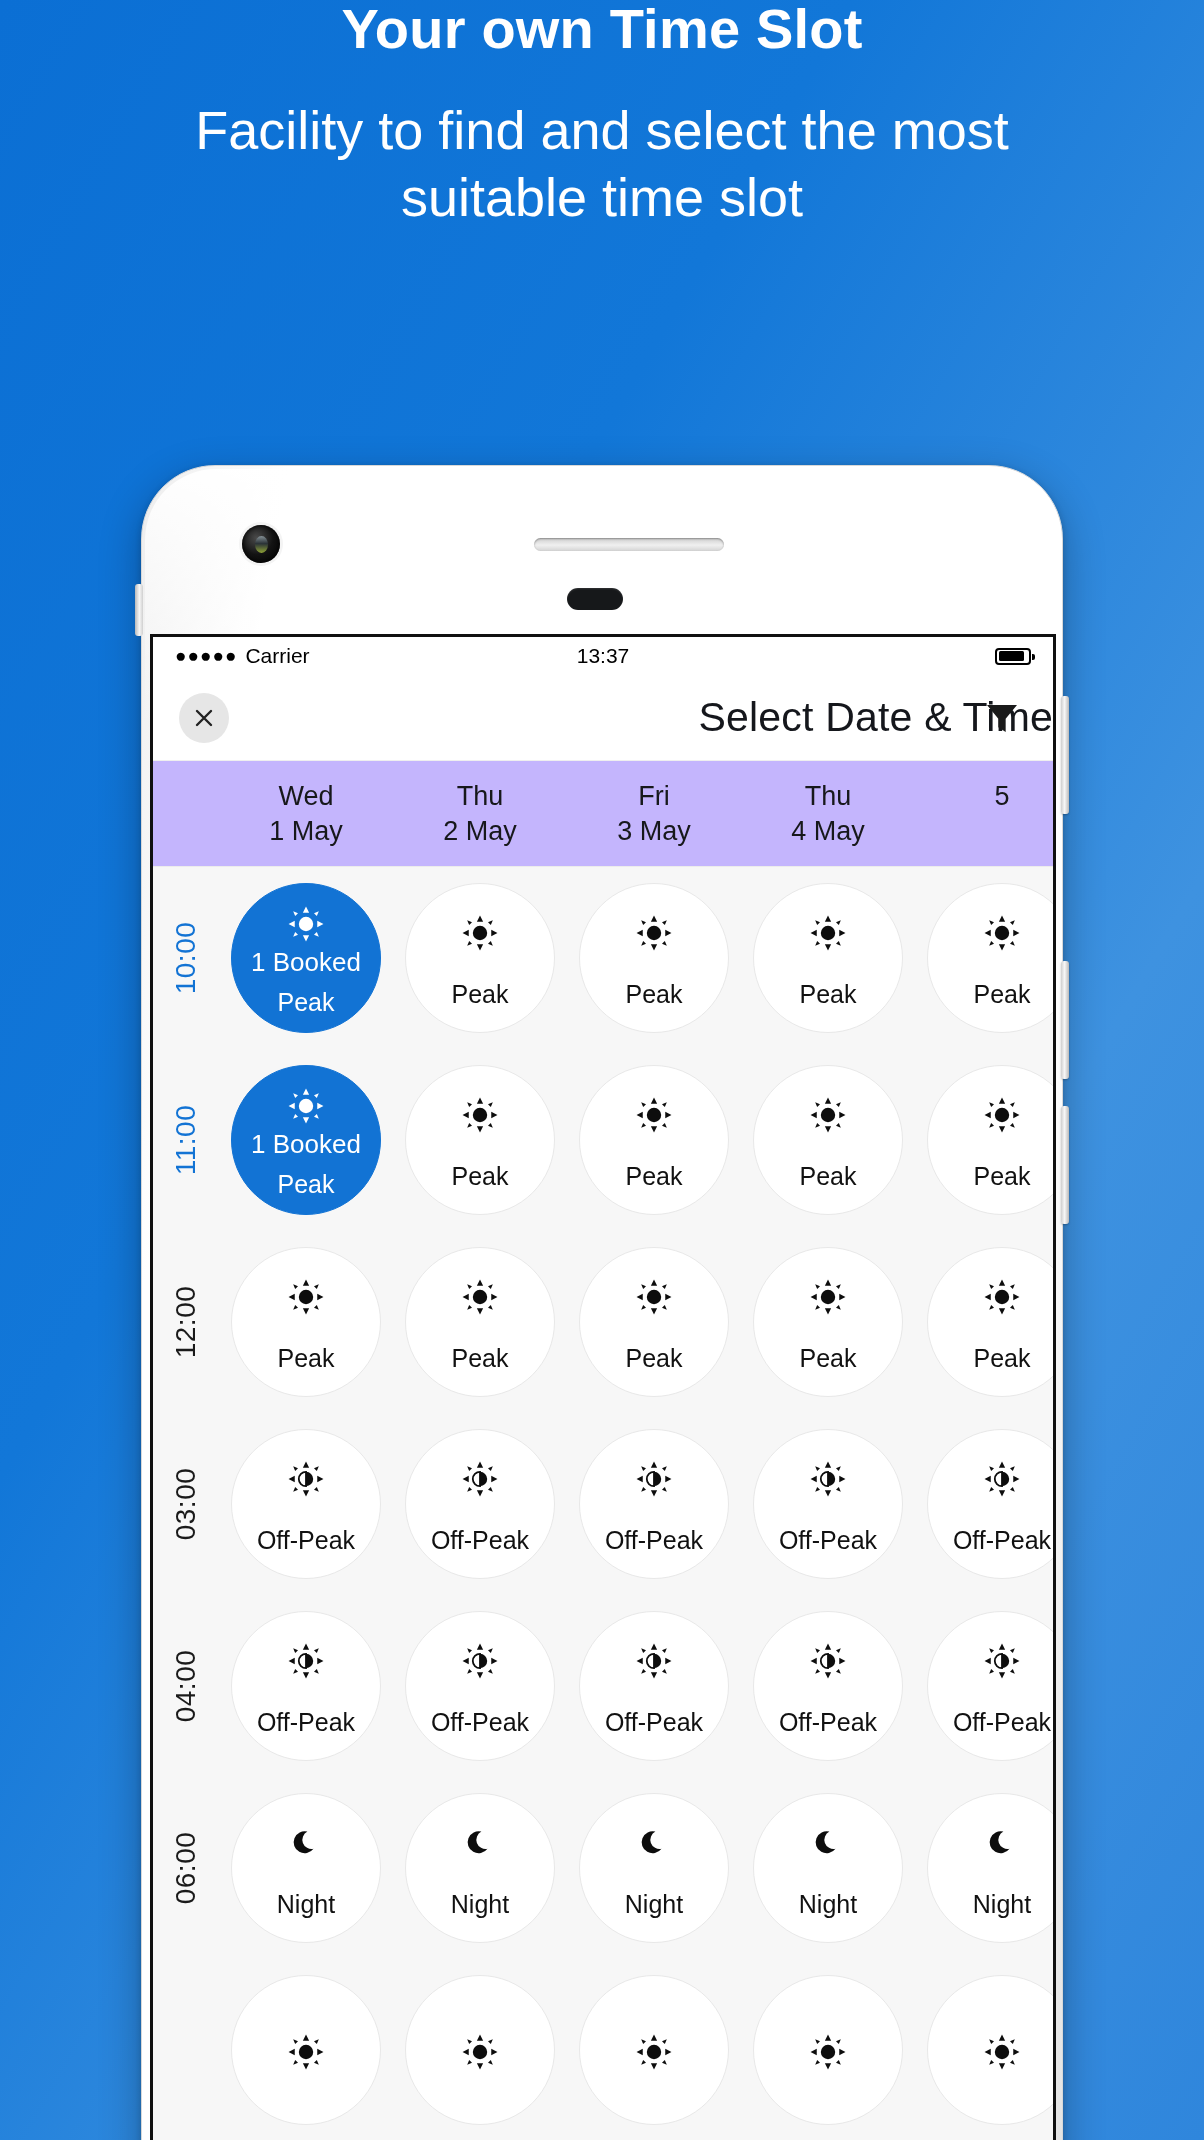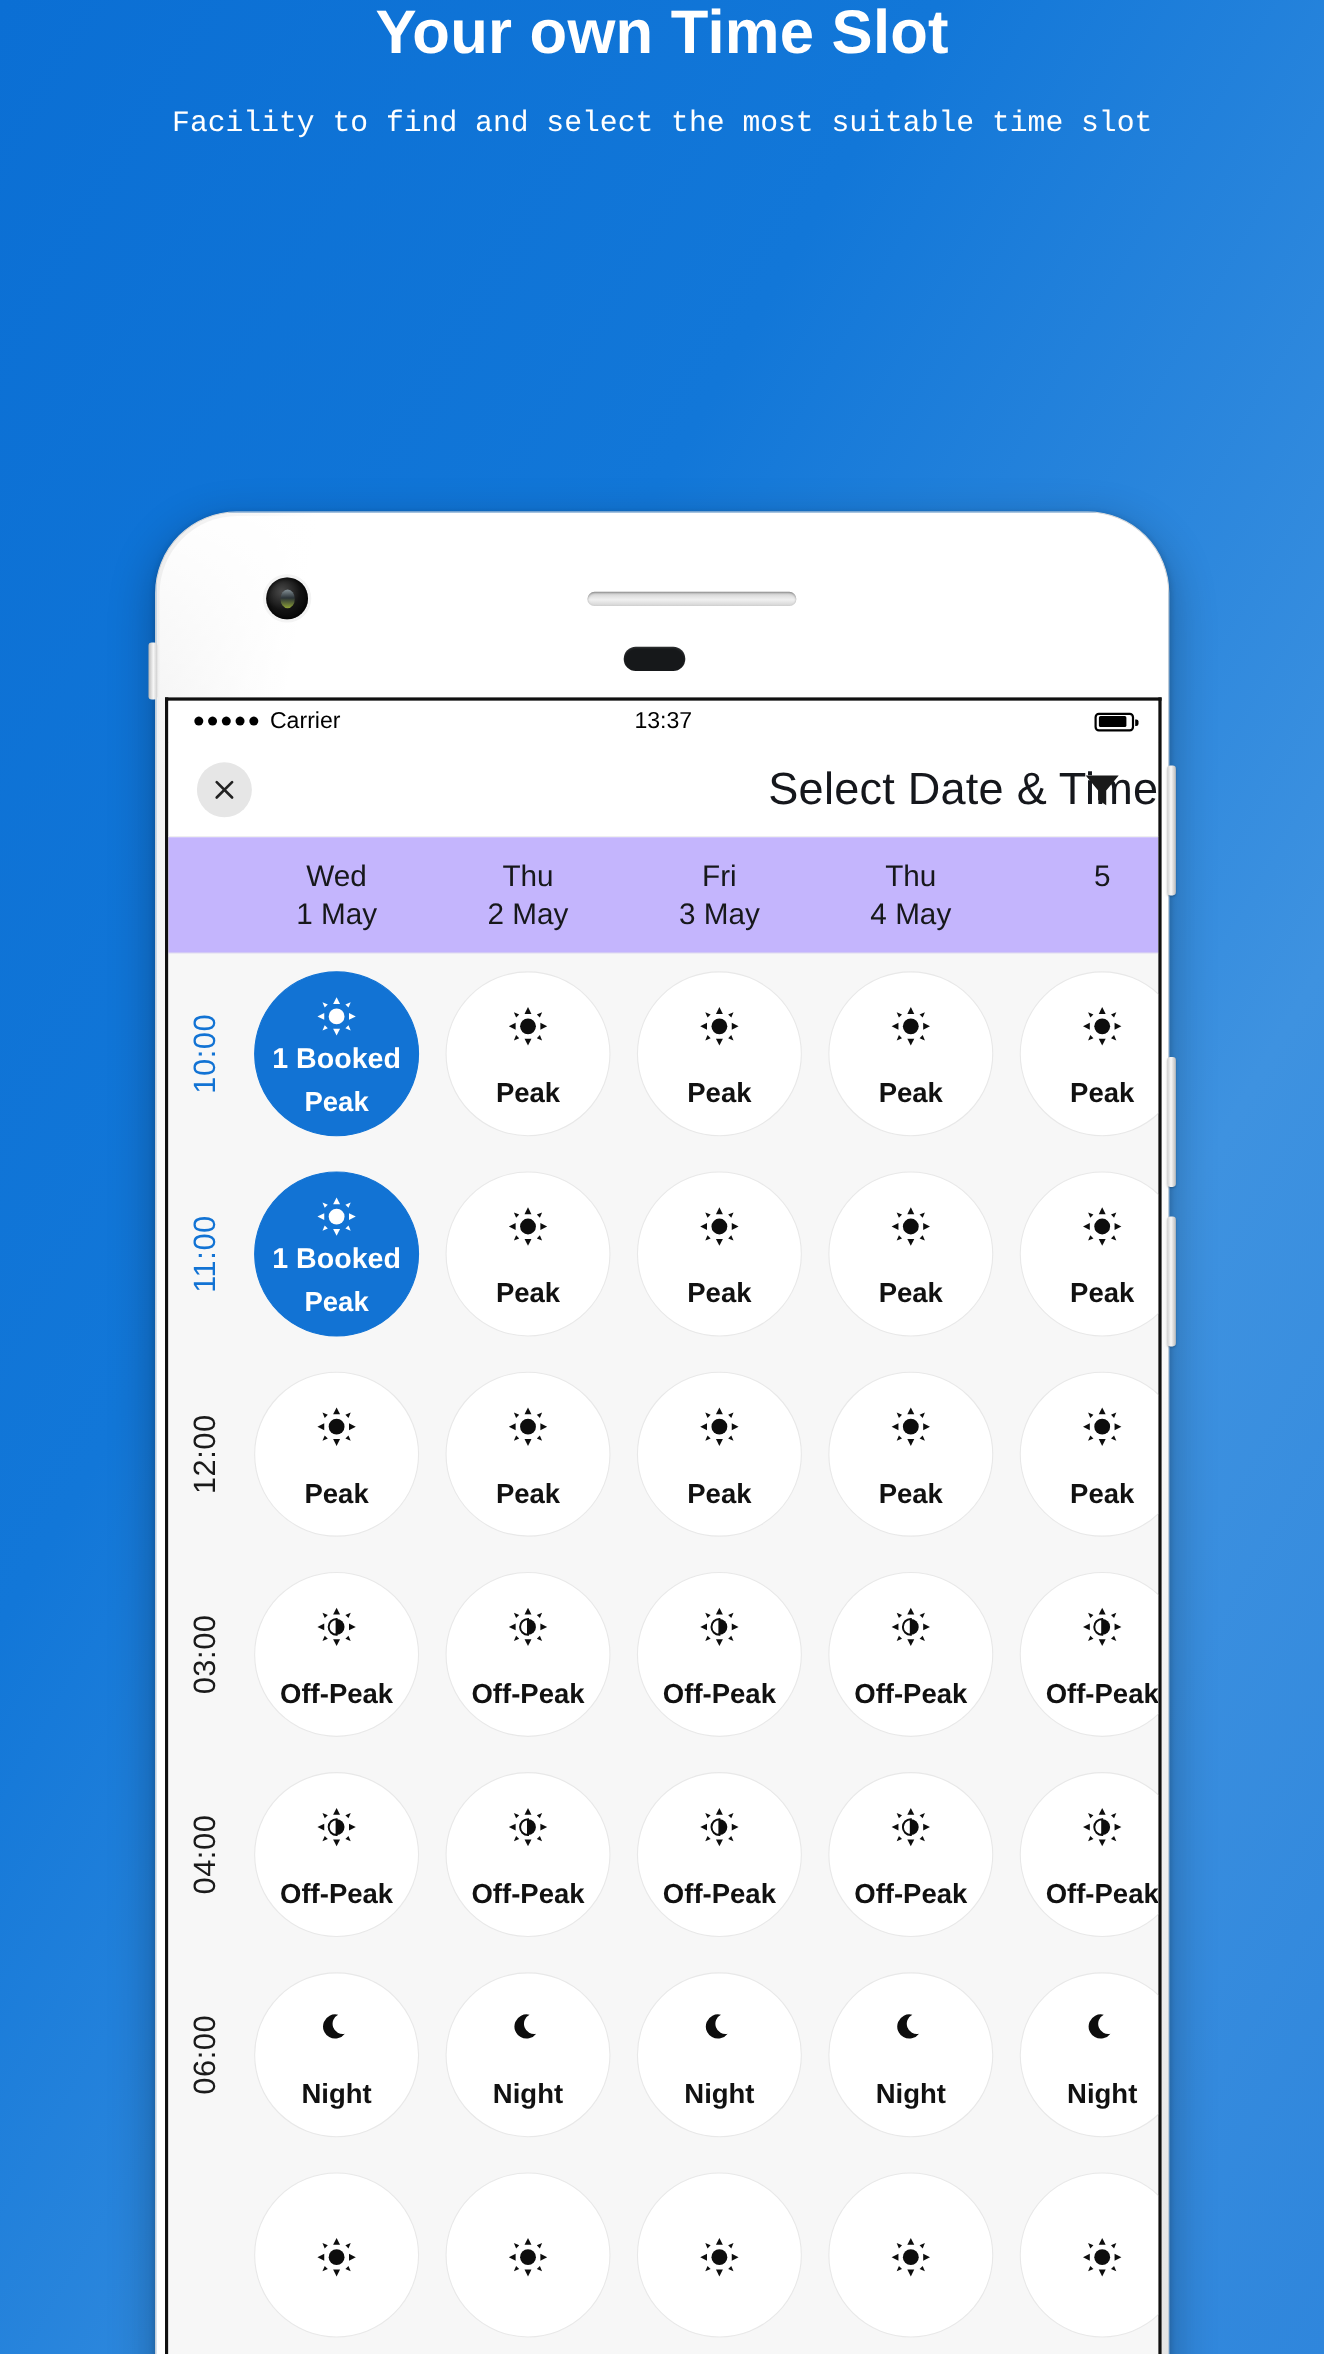--- a/index.html
+++ b/index.html
@@ -10,22 +10,22 @@
     overflow:hidden; position:relative;
   }
 
   
   .promo{ position:absolute; top:0; left:0; width:1204px; text-align:center; }
   .promo-title{
     color:#fff; font-size:56px; font-weight:bold; letter-spacing:.2px;
     line-height:1.05;
   }
   .promo-sub{
-    color:#fff; font-size:27px; font-weight:400; line-height:1.25;
-    margin-top:38px; padding:0 150px;font-family:Liberation Mono, monospace;
+    color:#fff; font-size:54px; font-weight:400; line-height:1.25;
+    margin-top:38px; padding:0 150px;
   }
 
   
   .phone{
     position:absolute; left:141px; top:465px;
     width:922px; height:1720px;
     background:linear-gradient(100deg,#ededed 0%,#ffffff 12%,#ffffff 82%,#e3e3e3 100%);
     border-radius:74px 74px 0 0;
     box-shadow:0 14px 42px rgba(0,0,0,.30), 0 2px 6px rgba(0,0,0,.18);
     border:1px solid #d8d8d8;
@@ -129,21 +129,21 @@
   .row{ display:flex; align-items:center; height:182px; }
   .time-cell{
     width:66px; flex:0 0 66px; display:flex; align-items:center; justify-content:center;
     height:182px;
   }
   .time-cell span{
     transform:rotate(-90deg); white-space:nowrap;
     font-size:28px; color:#1a1a1a; letter-spacing:.5px;
   }
   .time-cell.sel span{ color:#1273d4; }
-  .slot-cell{ flex:0 0 174px; display:flex; justify-content:center; align-items:flex-end;font-weight:bold; }
+  .slot-cell{ flex:0 0 174px; display:flex; justify-content:center; align-items:flex-end; }
   .slot{
     width:150px; height:150px; border-radius:50%;
     background:#ffffff; border:1px solid #e8e8e8;
     display:flex; flex-direction:column; align-items:center; justify-content:center;
     color:#111; position:relative;
   }
   .slot .ic{ height:42px; display:flex; align-items:center; justify-content:center; margin-top:4px;}
   .slot .booked{ font-size:26px; margin-top:2px; }
   .slot .lbl{ font-size:25px; margin-top:6px; }
   .slot.booked-slot{

